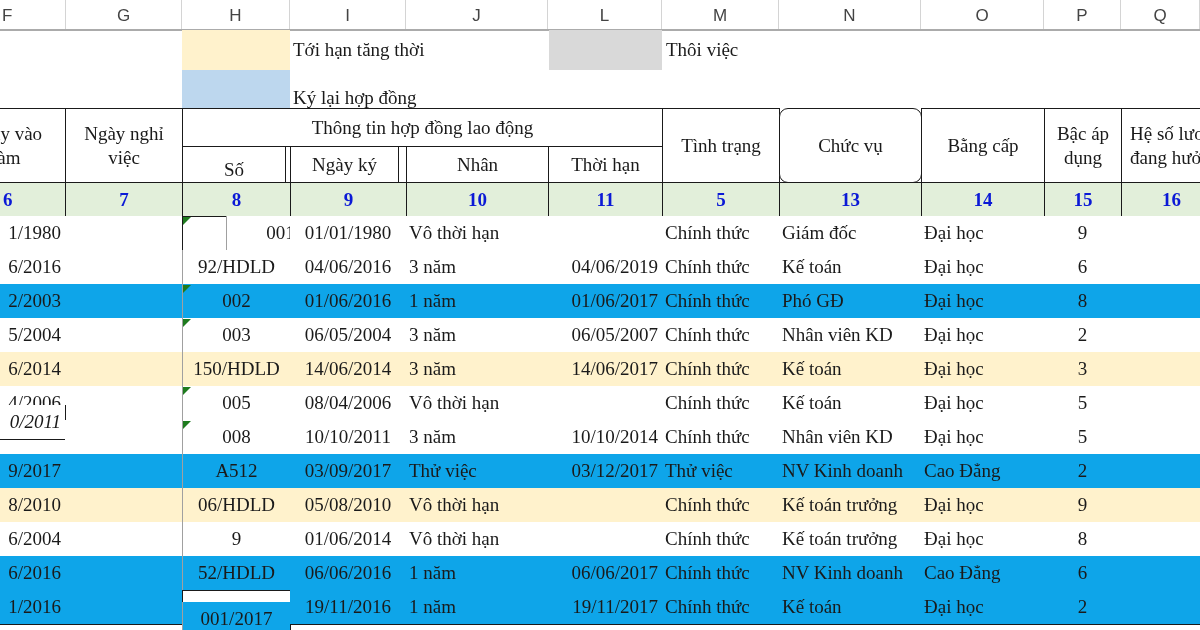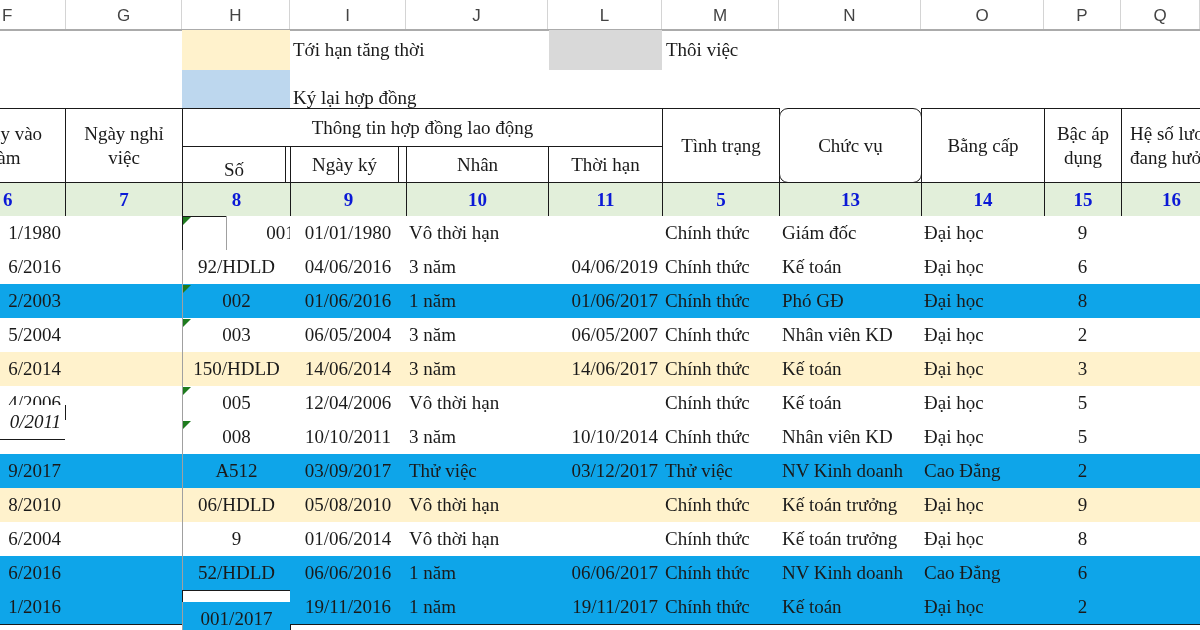--- a/index.html
+++ b/index.html
@@ -292,21 +292,21 @@
           <span>4/2006</span>
         </div>
         <div class="cell drow c bg-white" style="left: 65px; top: 386px; width: 118px; height: 35px; border-right: 1px solid rgb(26, 26, 26);">
           <span></span>
         </div>
         <div class="cell drow c bg-white" style="left: 182px; top: 386px; width: 109px; height: 35px; border-left: 1px solid rgb(160, 160, 160);">
           <span>005</span>
         </div>
         <div class="tri" style="left: 183px; top: 387px;"></div>
         <div class="cell drow c bg-white" style="left: 290px; top: 386px; width: 117px; height: 35px;">
-          <span>12/04/2006</span>
+          <span>08/04/2006</span>
         </div>
         <div class="cell drow l bg-white" style="left: 406px; top: 386px; width: 143px; height: 35px;">
           <span>Vô thời hạn</span>
         </div>
         <div class="cell drow r bg-white" style="left: 548px; top: 386px; width: 115px; height: 35px;">
           <span></span>
         </div>
         <div class="cell drow l bg-white" style="left: 662px; top: 386px; width: 118px; height: 35px;">
           <span>Chính thức</span>
         </div>

